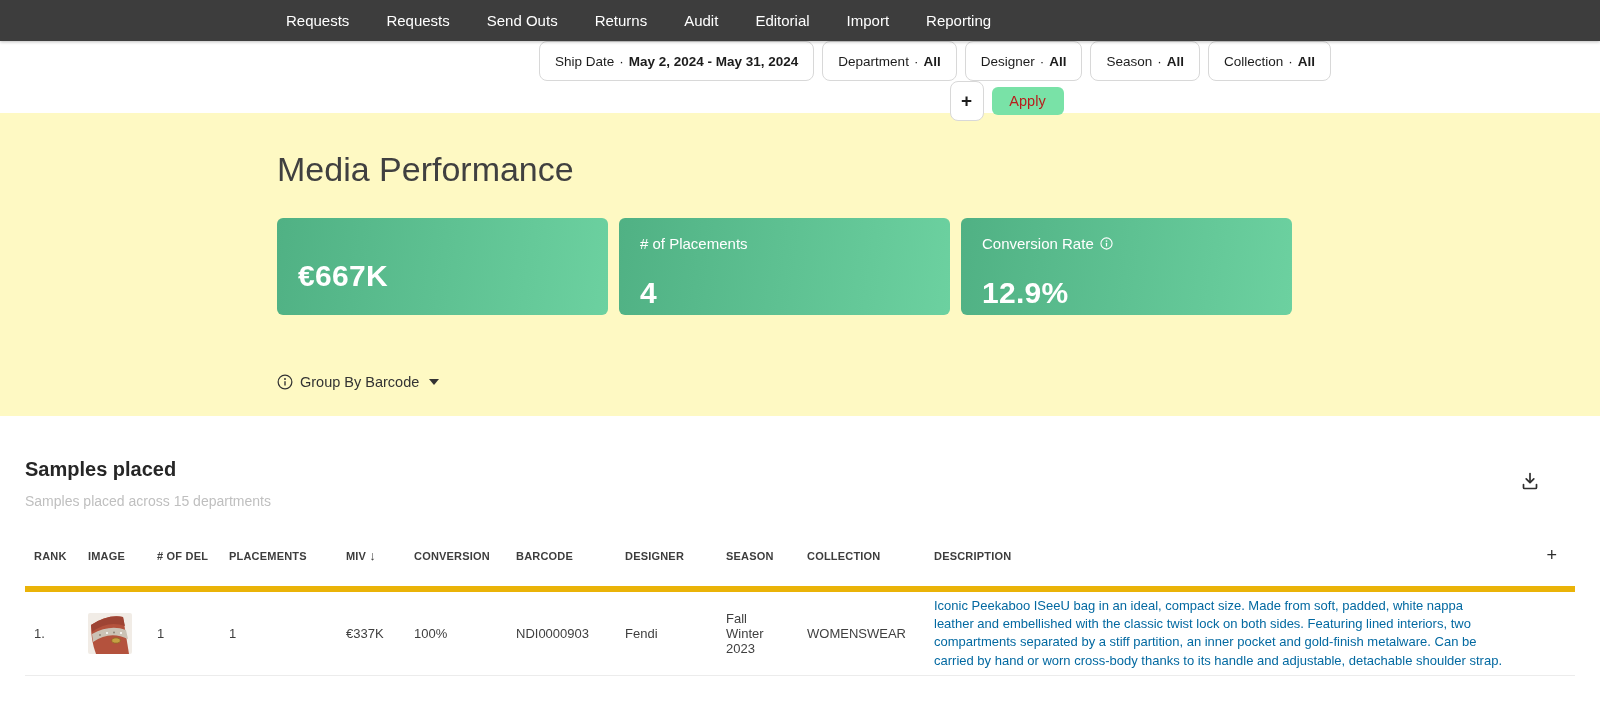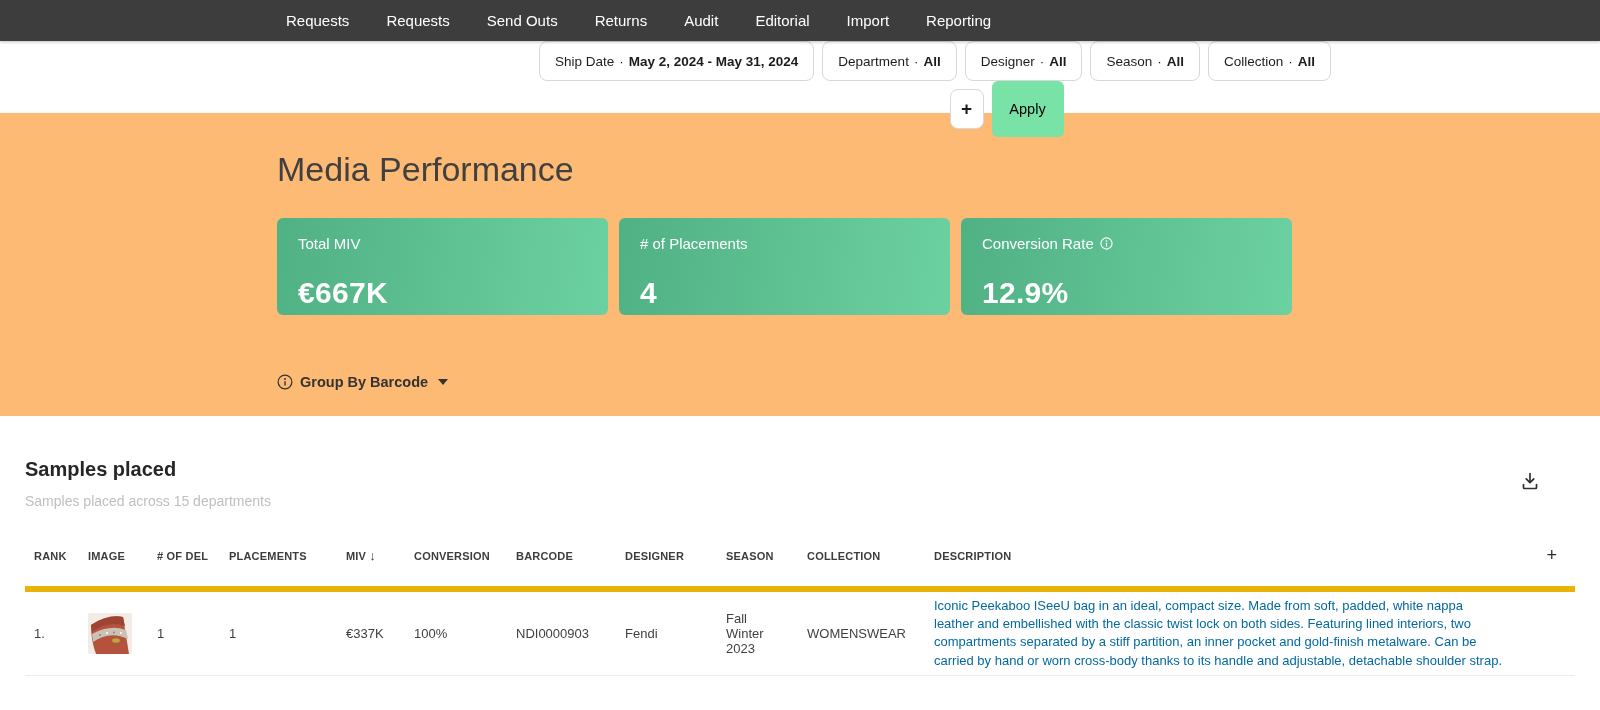--- a/index.html
+++ b/index.html
@@ -16,42 +16,42 @@
   .chips { display:flex; gap:8px; }
   .chip { border:1px solid #d8d8d8; border-radius:8px; background:#fff; height:40px;
           display:flex; align-items:center; padding:0 15px; font-size:13.5px; color:#1c1c1c;
           white-space:nowrap; cursor:pointer; }
   .chip .sep { margin:0 5px; }
   .chip .val { font-weight:700; }
   .filter-actions { margin-left:143px; display:flex; gap:8px; align-items:center; }
   .btn-add-filter { width:34px; height:40px; border:1px solid #d8d8d8; border-radius:8px; background:#fff;
                     font-size:19px; font-weight:700; color:#1c1c1c; display:flex; align-items:center;
                     justify-content:center; cursor:pointer; }
-  .btn-apply { width:72px; height:56px; border:none; border-radius:6px; background:var(--apply-green,#79e2a7);
-               font-size:14.5px; color:#000000; display:flex; align-items:center; justify-content:center; cursor:pointer; }
-
-  
-  .band { height:303px; background:#fdba74; padding:36px 0 0 277px; }
+  .btn-apply { width:72px; height:28px; border:none; border-radius:6px; background:var(--apply-green,#79e2a7);
+               font-size:14.5px; color:#b91c1c; display:flex; align-items:center; justify-content:center; cursor:pointer; }
+
+  
+  .band { height:303px; background:#fef9c3; padding:36px 0 0 277px; }
   .page-title { font-size:34px; line-height:40px; font-weight:500; color:#404040; }
   .cards { display:flex; gap:11px; margin-top:29px; width:1015px; }
   .card { width:331px; height:97px; border-radius:6px; padding:17px 21px;
           background:linear-gradient(98deg, var(--card-green-1,#50b184) 0%, var(--card-green-2,#6cd1a0) 100%);
           color:#fff; }
   .card .card-label { font-size:15px; display:flex; align-items:center; gap:6px; }
   .card .card-value { font-size:30px; font-weight:700; margin-top:24px; letter-spacing:.3px; }
 
   .info-svg { display:inline-block; vertical-align:middle; }
 
   .tabs-row { width:1015px; margin-top:57px; display:flex; justify-content:space-between; align-items:flex-start; }
   .tabs { display:flex; }
   .tab { width:170px; text-align:center; font-size:16px; padding-bottom:17px; cursor:pointer; color:#4a4a4a; }
   .tab.active { font-weight:700; color:#2e2e2e; border-bottom:3px solid var(--tab-green,#4fc08c); }
   .tab.inactive { border-bottom:2px solid #e2e2e2; }
   .tab-divider { width:1px; background:#dedede; height:36px; align-self:flex-start; }
-  .groupby { display:flex; align-items:center; gap:7px; font-size:14.5px; font-weight:700; color:#333;
+  .groupby { display:flex; align-items:center; gap:7px; font-size:14.5px; font-weight:400; color:#333;
              margin-top:2px; cursor:pointer; }
   .caret-down { width:0; height:0; border-left:5px solid transparent; border-right:5px solid transparent;
                 border-top:6px solid #333; margin-left:3px; }
 
   
   .section { padding:42px 25px 0 25px; }
   .section-head { display:flex; justify-content:space-between; align-items:flex-start; }
   .section-title { font-size:20px; font-weight:700; color:#262626; }
   .section-sub { font-size:14px; color:#bfbfbf; margin-top:12px; }
   .btn-download { background:none; border:none; cursor:pointer; padding:4px; margin-right:30px; margin-top:8px; }
@@ -120,23 +120,20 @@
     <button class="btn-add-filter">+</button>
     <button class="btn-apply">Apply</button>
   </div>
 </div>
 
 <div class="band">
   <h1 class="page-title">Media Performance</h1>
 
   <div class="cards">
     <div class="card">
-      <div class="card-label">
-        <span>Total MIV</span>
-      </div>
       <div class="card-value">€667K</div>
     </div>
     <div class="card">
       <div class="card-label">
         <span># of Placements</span>
       </div>
       <div class="card-value">4</div>
     </div>
     <div class="card">
       <div class="card-label">

